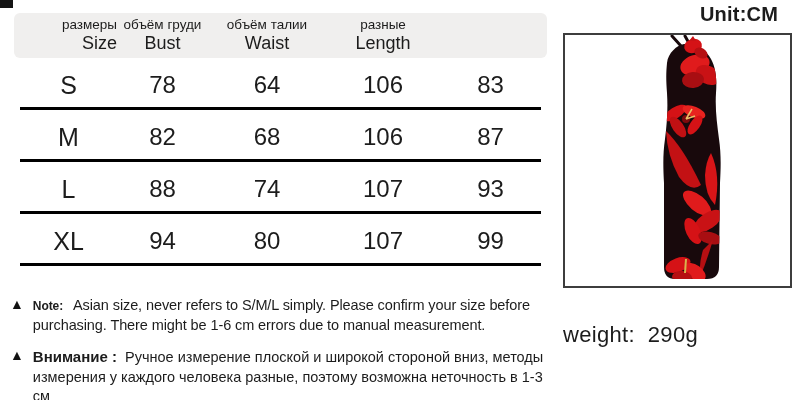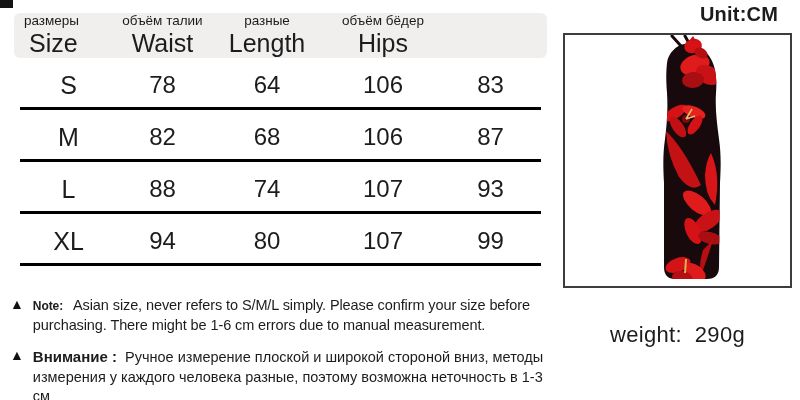--- a/index.html
+++ b/index.html
@@ -11,22 +11,22 @@
   .unit{position:absolute;top:3px;right:22px;font-size:20px;font-weight:600;letter-spacing:.2px;}
 
   
   .size-table{position:absolute;left:14px;top:13px;width:533px;}
   .thead{
     display:grid;grid-template-columns:103px 91px 118px 114px 107px;
     background:#f0efee;border-radius:6px;height:45px;
   }
   .th{display:flex;flex-direction:column;justify-content:center;align-items:center;gap:1px;line-height:1.1;}
   .th .ru{font-size:13.5px;}
-  .th .en{font-size:25px;}
-  .th.first{align-items:flex-start;padding-left:10px;}
+  .th .en{font-size:18px;}
+  .th.first{align-items:flex-end;padding-left:10px;}
   .th.first .en{padding-left:5px;}
   .tbody{margin-left:6px;width:521px;}
   .tr{
     display:grid;grid-template-columns:97px 91px 118px 114px 101px;
     height:52px;align-items:center;border-bottom:3px solid #000;
     padding-top:5px;box-sizing:border-box;
   }
   .td{text-align:center;font-size:24px;}
   .td.size{font-size:25px;}
 
@@ -40,49 +40,49 @@
   .note-ru{top:347px;}
   .note-ru .body{width:522px;font-size:14.5px;line-height:19.5px;}
   .note-ru b{font-size:15px;margin-right:4px;}
 
   
   .product-box{
     position:absolute;left:563px;top:33px;width:229px;height:255px;
     border:2px solid #3d3d3d;box-sizing:border-box;background:#fff;
     display:flex;justify-content:center;align-items:flex-start;
   }
-  .weight{position:absolute;left:563px;top:322px;width:229px;text-align:center;font-size:22px;letter-spacing:.3px;}
+  .weight{position:absolute;left:563px;top:322px;width:229px;text-align:left;font-size:22px;letter-spacing:.3px;}
   .weight .lbl{margin-right:13px;}
 </style>
 </head>
 <body>
 
 <div class="stage">
 
   <div class="corner-mark"></div>
 
   <div class="unit">Unit:CM</div>
 
   <div class="size-table">
     <div class="thead">
       <div class="th first">
         <span class="ru">размеры</span>
         <span class="en">Size</span>
       </div>
       <div class="th">
+        <span class="ru">объём груди</span>
+        <span class="en">Bust</span>
+      </div>
+      <div class="th">
         <span class="ru">объём талии</span>
         <span class="en">Waist</span>
       </div>
       <div class="th">
         <span class="ru">разные</span>
         <span class="en">Length</span>
-      </div>
-      <div class="th">
-        <span class="ru">объём бёдер</span>
-        <span class="en">Hips</span>
       </div>
     </div>
 
     <div class="tbody">
       <div class="tr">
         <span class="td size">S</span>
         <span class="td">78</span>
         <span class="td">64</span>
         <span class="td">106</span>
         <span class="td">83</span>

